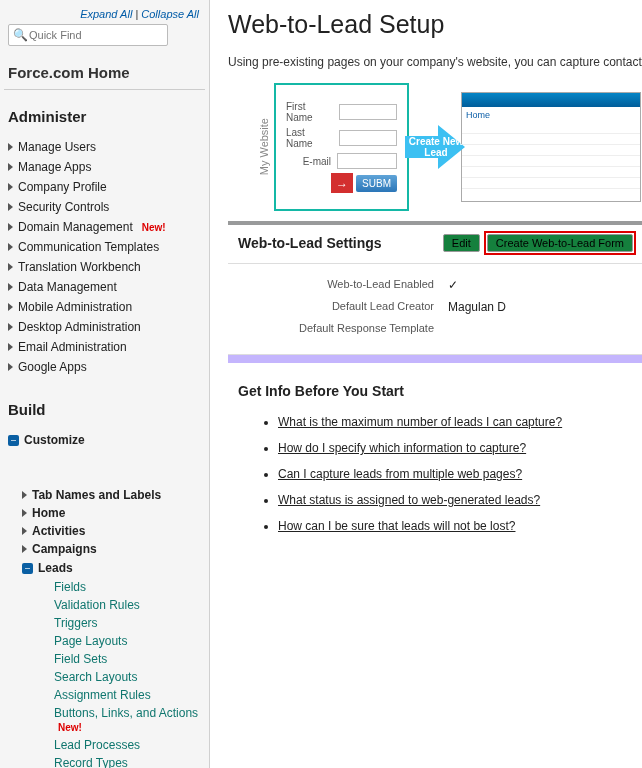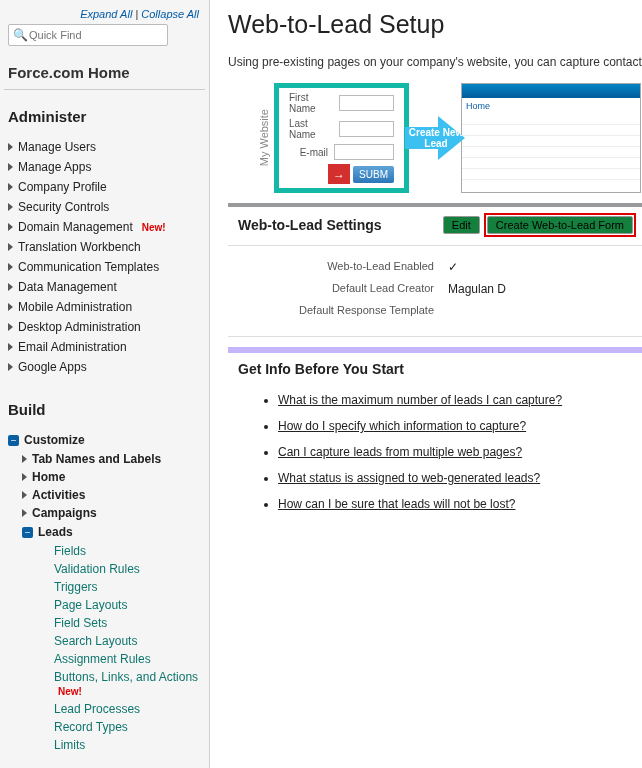--- a/index.html
+++ b/index.html
@@ -20,32 +20,32 @@
     .sb-heading { font-size: 15px; font-weight: bold; color: #333; padding: 18px 4px 8px 4px; border-bottom: 1px solid #ccc; }
     .sb-subheading { font-size: 15px; font-weight: bold; color: #222; padding: 18px 4px 8px 4px; }
     .sb-list { list-style: none; padding: 4px 0 6px 2px; }
     .sb-item { padding: 3px 0 3px 2px; display: flex; align-items: center; gap: 5px; }
     .chevron { width: 0; height: 0; border-top: 4px solid transparent; border-bottom: 4px solid transparent; border-left: 5px solid #555; display: inline-block; }
     .sb-item a { color: #222; text-decoration: none; font-size: 12px; }
     .new-badge { color: #d00; font-size: 10px; font-weight: bold; margin-left: 4px; }
 
     .sq { width: 11px; height: 11px; display: inline-flex; align-items: center; justify-content: center; font-size: 9px; line-height: 9px; color: #fff; border-radius: 2px; background: #0a5fa3; }
     .sq.minus::before { content: '–'; }
-    .sb-sub { list-style: none; padding-left: 16px; }
+    .sb-sub { list-style: none; padding-left: 16px; margin-top: 36px; }
     .sb-sub li { padding: 2px 0; }
     .sb-sub2 { list-style: none; padding-left: 30px; }
     .sb-sub2 li { padding: 2px 0; font-size: 12px; color: #333; }
     .sb-sub2 li a { color: #0f766e; text-decoration: none; }
 
     h1 { font-size: 25px; font-weight: normal; margin-bottom: 14px; color: #222; }
     .intro { font-size: 12px; color: #333; line-height: 1.5; margin-bottom: 12px; white-space: nowrap; }
 
     .illus { display: flex; align-items: center; gap: 0; margin-bottom: 10px; margin-left: 30px; }
     .mywebsite { writing-mode: vertical-rl; transform: rotate(180deg); color: #888; font-size: 11px; margin-right: 4px; }
-    .formbox { border: 5px solid #14b8a6; background: #fff; padding: 4px 10px; width: 135px; }
+    .formbox { border: 2px solid #14b8a6; background: #fff; padding: 16px 10px; width: 135px; }
     .form-row { display: flex; align-items: center; justify-content: flex-end; gap: 6px; margin-bottom: 4px; }
     .form-row label { font-size: 10px; color: #555; }
     .form-row .inp { width: 60px; height: 16px; border: 1px solid #bbb; background: #fff; }
     .submit-row { display:flex; align-items:center; justify-content:flex-end; gap:3px; }
     .red-arrow { width: 22px; height: 20px; background: #d32f2f; display: inline-flex; align-items: center; justify-content: center; color: #fff; }
     .red-arrow::after { content: '→'; font-size: 12px; }
     .subm-btn { background: linear-gradient(#5fa4d8,#2b76b8); color: #fff; font-size: 10px; padding: 3px 6px; border: none; border-radius: 2px; }
     .big-arrow { width: 60px; height: 44px; background: #3cc0f2; display:flex; align-items:center; justify-content:center; clip-path: polygon(0 25%, 55% 25%, 55% 0, 100% 50%, 55% 100%, 55% 75%, 0 75%); margin: 0 -4px; z-index:2; position:relative; }
     .big-arrow span { color:#fff; font-size:10px; font-weight:bold; text-align:center; line-height:1.1; margin-left:2px; }
     .sfpanel { width: 180px; height: 110px; border: 1px solid #aaa; background: linear-gradient(#fff,#fff); overflow: hidden; }
@@ -59,21 +59,21 @@
     .btn + .btn-boxed { margin-left: 4px; }
     .btn-boxed { display:inline-block; border: 2px solid #d00; padding: 1px; }
     .btn-boxed .btn { margin:0; }
 
     .kv { padding: 10px 10px 16px 10px; border-bottom: 1px solid #ddd; }
     .kv-row { display: flex; padding: 4px 0; }
     .kv-label { width: 210px; text-align: right; color: #555; font-size: 11px; padding-right: 14px; }
     .kv-val { font-size: 12px; }
     .check::before { content: '✓'; }
 
-    .getinfo { border-top: 6px solid #c4b5fd; margin-top: 10px; padding: 8px 10px; }
+    .getinfo { border-top: 8px solid #c4b5fd; padding: 20px 10px; }
     .getinfo h2 { font-size: 14px; font-weight: bold; margin-bottom: 10px; }
     .getinfo ul { list-style: disc; padding-left: 40px; }
     .getinfo li { padding: 6px 0; }
     .getinfo a { color: #222; text-decoration: underline; font-size: 12px; }
   </style>
 </head>
 <body>
 
 <div class="page">
   <aside class="sidebar">
@@ -108,25 +108,25 @@
           <span class="chevron"></span>
           <a href="#">Security Controls</a>
         </li>
         <li class="sb-item">
           <span class="chevron"></span>
           <a href="#">Domain Management</a>
           <span class="new-badge">New!</span>
         </li>
         <li class="sb-item">
           <span class="chevron"></span>
+          <a href="#">Communication Templates</a>
+        </li>
+        <li class="sb-item">
+          <span class="chevron"></span>
           <a href="#">Translation Workbench</a>
-        </li>
-        <li class="sb-item">
-          <span class="chevron"></span>
-          <a href="#">Communication Templates</a>
         </li>
         <li class="sb-item">
           <span class="chevron"></span>
           <a href="#">Data Management</a>
         </li>
         <li class="sb-item">
           <span class="chevron"></span>
           <a href="#">Mobile Administration</a>
         </li>
         <li class="sb-item">

